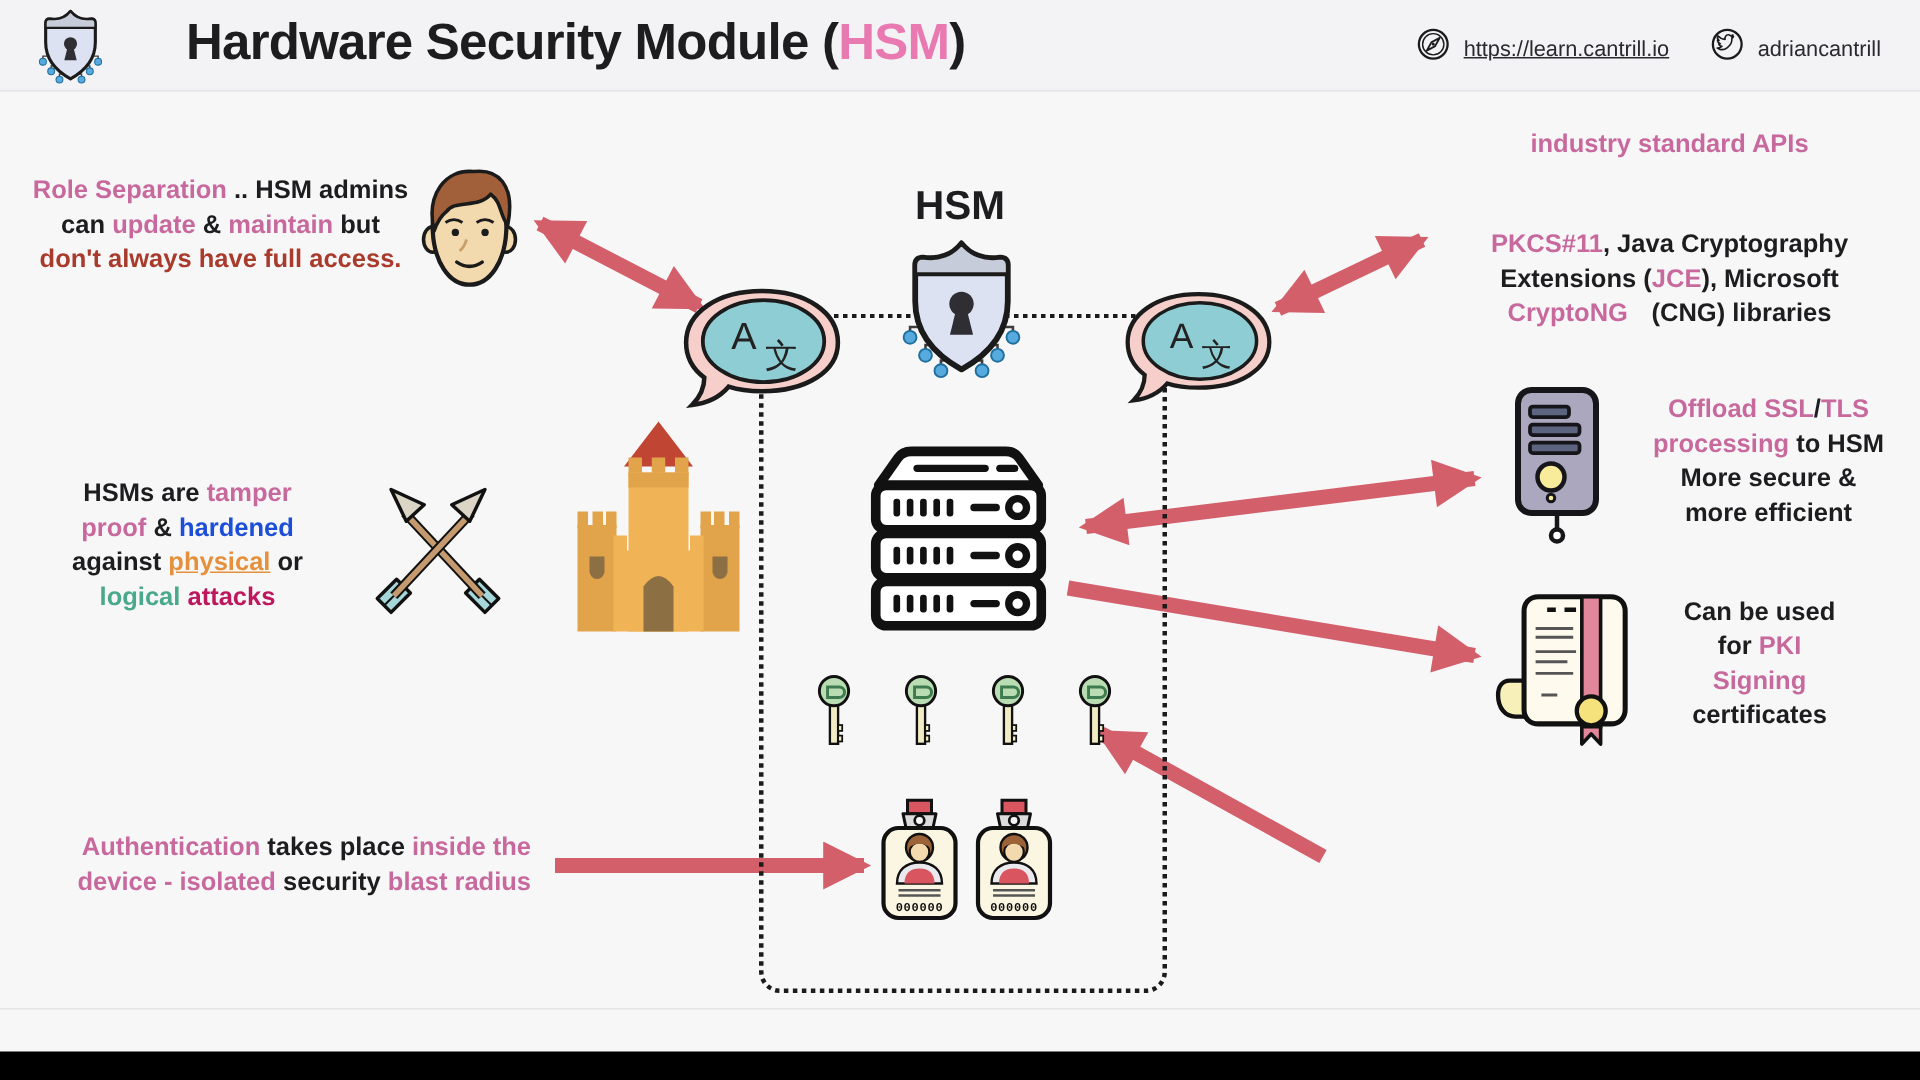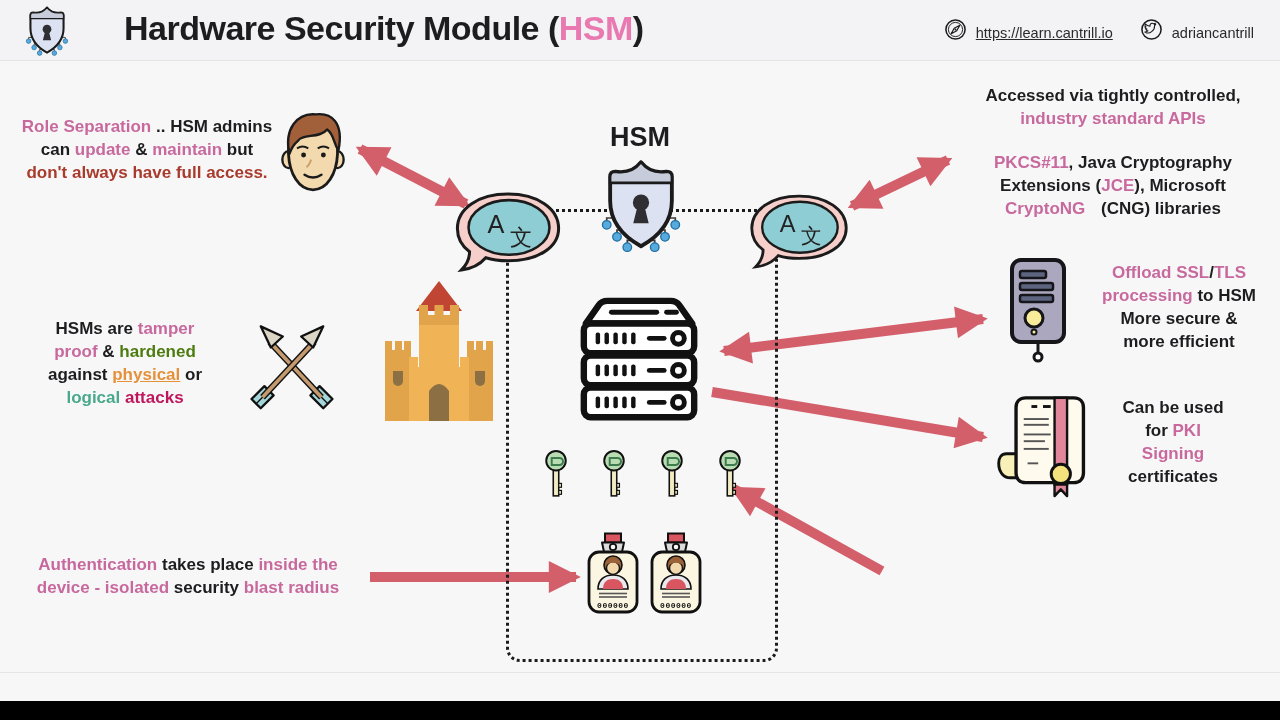--- a/index.html
+++ b/index.html
@@ -14,21 +14,21 @@
   .hdr-ic{width:23px;height:23px;flex:0 0 auto;}
   .site-link{text-decoration:underline;margin-right:18px;}
   
   .note{position:absolute;font-weight:700;font-size:17px;line-height:23px;text-align:center;white-space:pre;z-index:5;}
   #note-role{left:12px;top:115px;width:270px;}
   #note-api-access{left:953px;top:84px;width:320px;}
   #note-api-libs{left:953px;top:151px;width:320px;}
   #note-tamper{left:30px;top:317px;width:190px;}
   #note-offload{left:1088px;top:261px;width:182px;}
   #note-pki{left:1103px;top:396px;width:140px;}
-  #note-auth{left:22px;top:553px;width:332px;}
+  #note-auth{left:22px;top:553px;width:332px;text-align:right;}
   #note-keys{left:868px;top:559px;width:392px;}
   
   .icon{position:absolute;z-index:4;}
   .hsm-label{position:absolute;left:573px;top:122px;width:134px;text-align:center;
              font-size:27px;font-weight:700;z-index:5;}
   .dotted-box{position:absolute;left:506px;top:209px;width:266px;height:447px;
               border:3px dotted #1b1b1b;border-radius:14px;z-index:3;}
   .arrows{position:absolute;left:0;top:0;width:1280px;height:720px;z-index:2;pointer-events:none;}
   .footer-divider{position:absolute;left:0;right:0;top:672px;border-top:1px solid #e5e5e8;z-index:6;}
   .footer-bar{position:absolute;left:0;right:0;bottom:0;height:19px;background:#000;z-index:7;}
@@ -260,27 +260,26 @@
     <circle cx="26" cy="36" r="6.5" fill="#f3d9ae" stroke="#111" stroke-width="1.4"></circle>
     <path d="M19 33 Q26 28 33 33 L33 29 Q26 24 19 29 Z" fill="#9c6238"></path>
     <line x1="12" y1="61.5" x2="40" y2="61.5" stroke="#555" stroke-width="1.6"></line>
     <line x1="12" y1="65" x2="40" y2="65" stroke="#555" stroke-width="1.6"></line>
     <text x="26" y="75.5" text-anchor="middle" font-size="8" font-weight="bold" letter-spacing="0.5" font-family="Liberation Mono, monospace" fill="#111">000000</text>
   </svg>
 
   <div class="note" id="note-role"><span style="color: rgb(200, 105, 158);">Role Separation</span><span style="color: rgb(29, 29, 31);"> .. HSM admins
 can </span><span style="color: rgb(200, 105, 158);">update</span><span style="color: rgb(29, 29, 31);"> &amp; </span><span style="color: rgb(200, 105, 158);">maintain</span><span style="color: rgb(29, 29, 31);"> but
 </span><span style="color: rgb(169, 59, 45);">don't always have full access.</span></div>
-  <div class="note" id="note-api-access"><span style="color: rgb(29, 29, 31);">Accessed via tightly controlled,
-</span><span style="color: rgb(200, 105, 158);">industry standard APIs</span></div>
+  <div class="note" id="note-api-access"><span style="color: rgb(200, 105, 158);">industry standard APIs</span></div>
   <div class="note" id="note-api-libs"><span style="color: rgb(200, 105, 158);">PKCS#11</span><span style="color: rgb(29, 29, 31);">, Java Cryptography
 Extensions (</span><span style="color: rgb(200, 105, 158);">JCE</span><span style="color: rgb(29, 29, 31);">), Microsoft
 </span><span style="color: rgb(200, 105, 158);">CryptoNG</span><span style="color: rgb(29, 29, 31); margin-left: 11px;"> (CNG) libraries</span></div>
   <div class="note" id="note-tamper"><span style="color: rgb(29, 29, 31);">HSMs are </span><span style="color: rgb(200, 105, 158);">tamper
-proof</span><span style="color: rgb(29, 29, 31);"> &amp; </span><span style="color: #4d7c0f; margin-top: 20px;">hardened
+proof</span><span style="color: rgb(29, 29, 31);"> &amp; </span><span style="color: #1d4ed8; margin-top: 20px;">hardened
 </span><span style="color: rgb(29, 29, 31);">against </span><span style="color: rgb(229, 145, 60); text-decoration: underline;">physical</span><span style="color: rgb(29, 29, 31);"> or
 </span><span style="color: rgb(73, 169, 138);">logical</span><span style="color: #be185d;"> attacks</span></div>
   <div class="note" id="note-offload"><span style="color: rgb(200, 105, 158);">Offload SSL</span><span style="color: rgb(29, 29, 31);">/</span><span style="color: rgb(200, 105, 158);">TLS
 processing</span><span style="color: rgb(29, 29, 31);"> to HSM
 More secure &amp;
 more efficient</span></div>
   <div class="note" id="note-pki"><span style="color: rgb(29, 29, 31);">Can be used
 for </span><span style="color: rgb(200, 105, 158);">PKI
 Signing
 </span><span style="color: rgb(29, 29, 31);">certificates</span></div>

